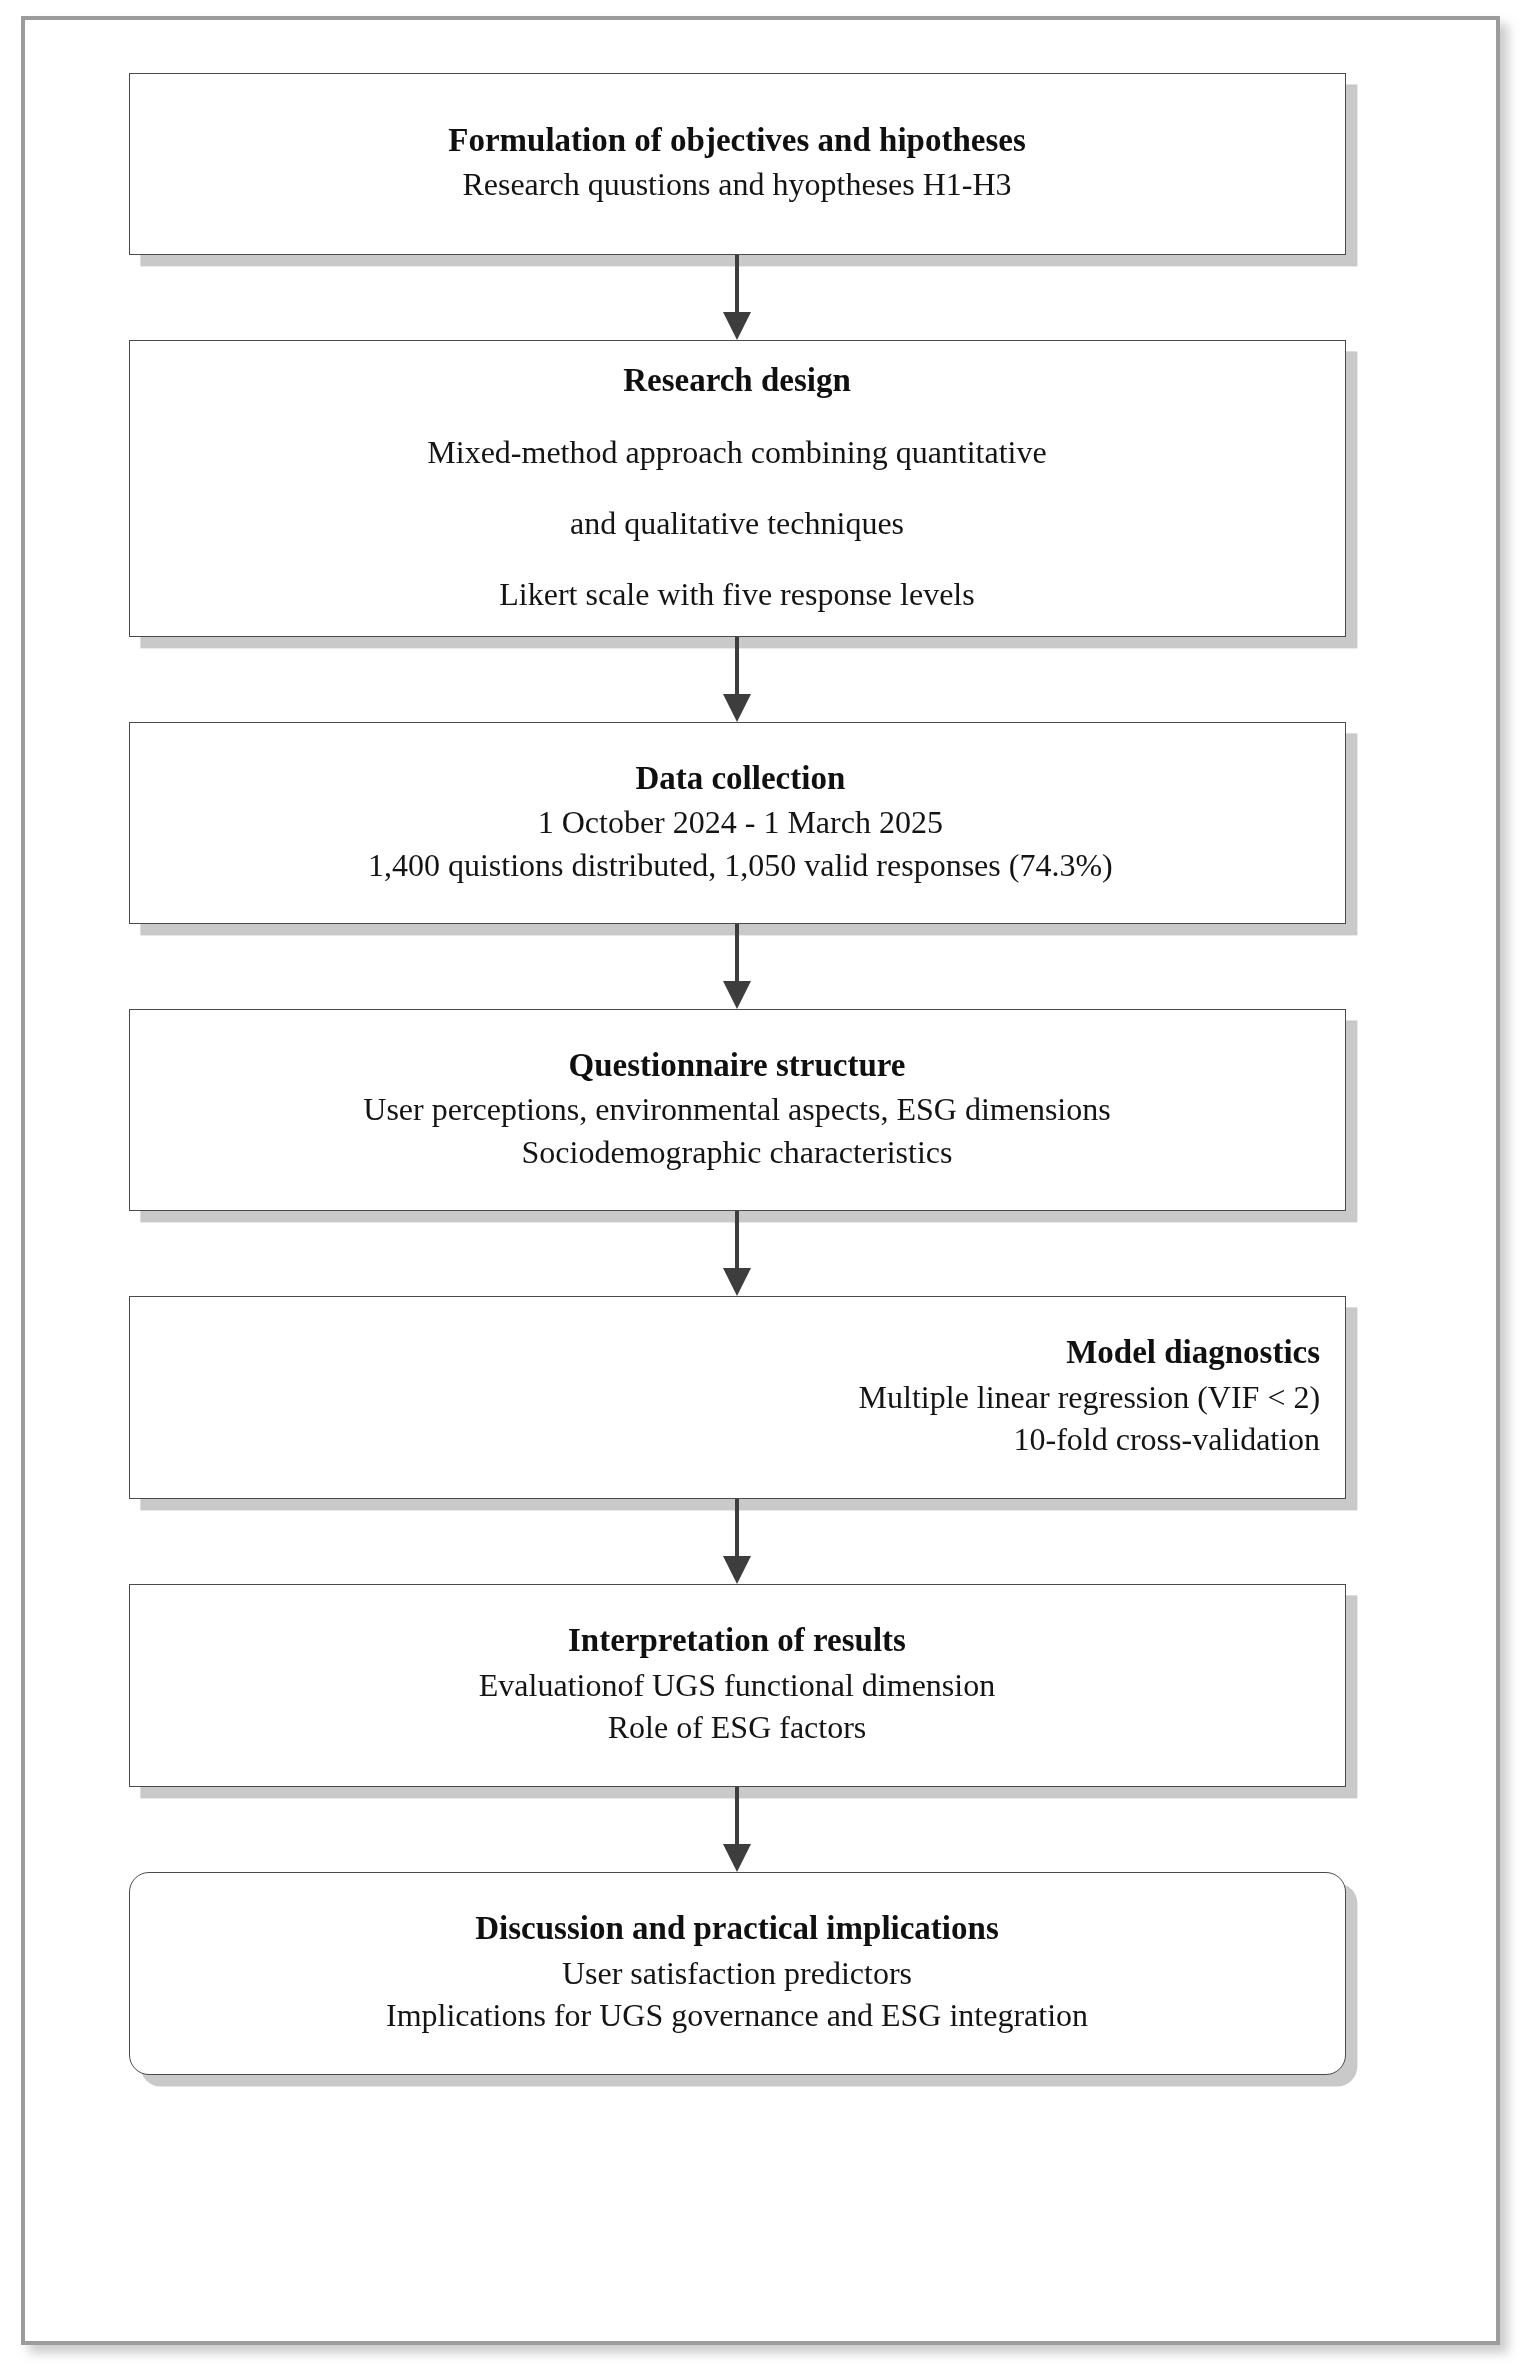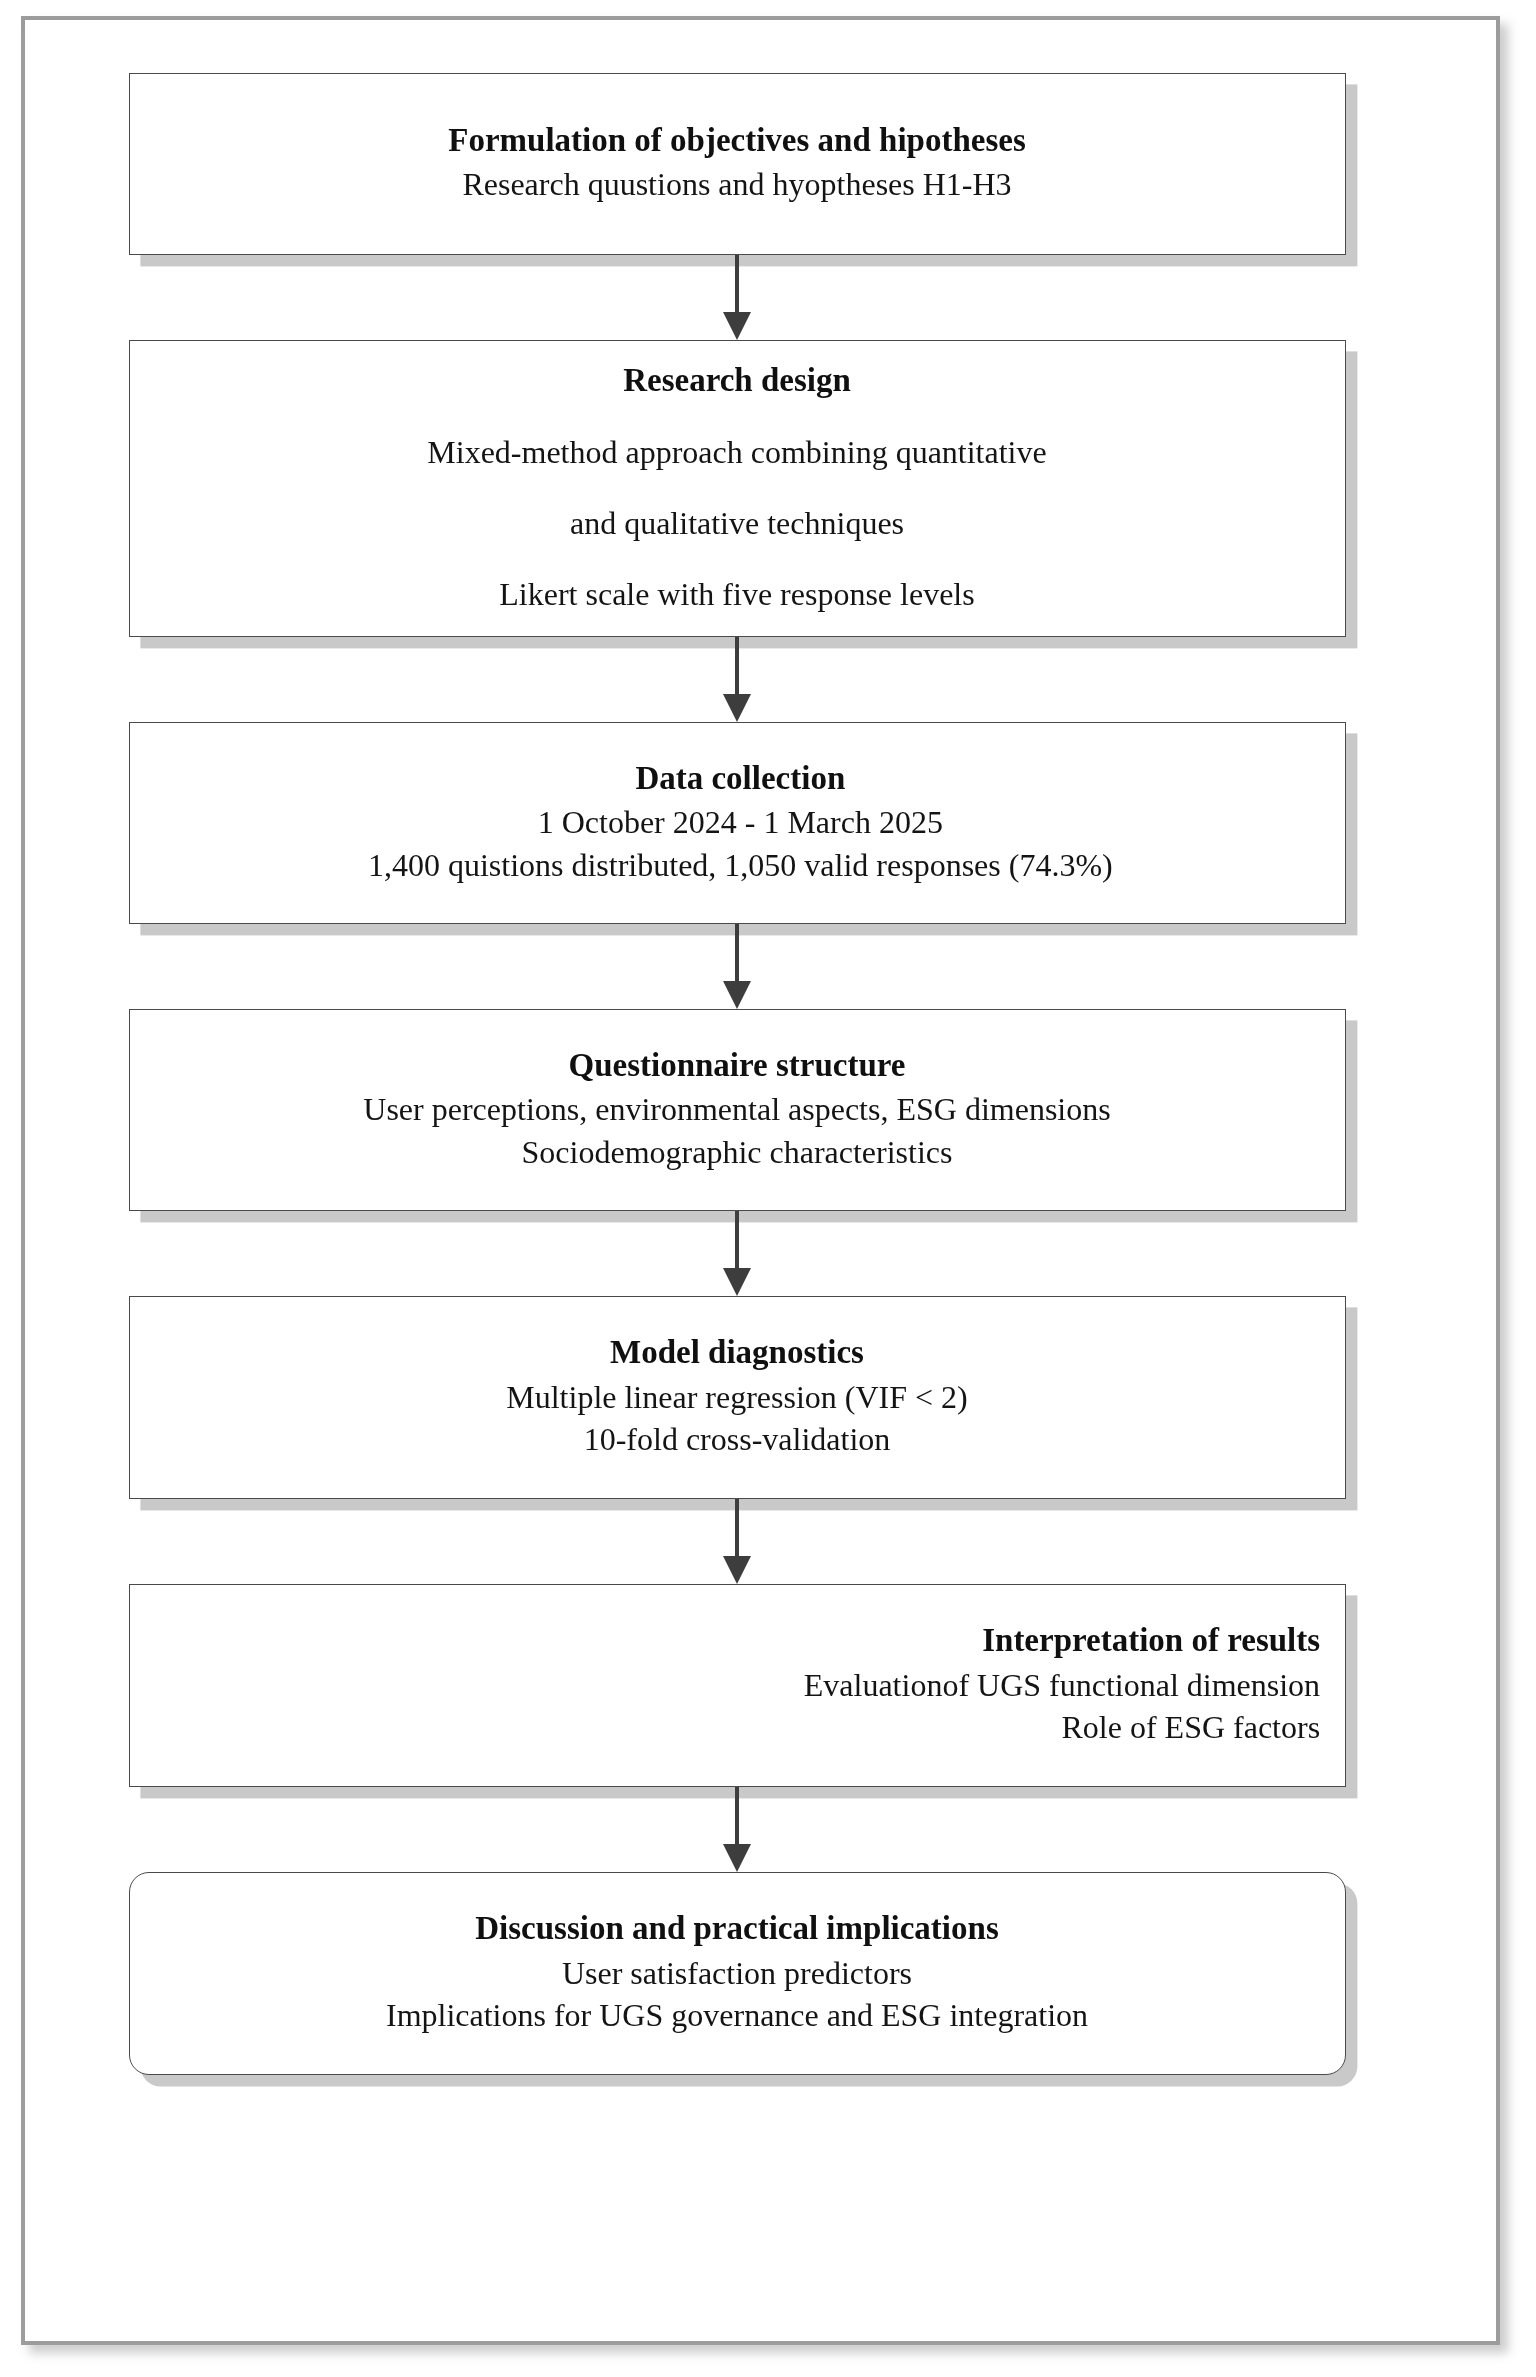--- a/index.html
+++ b/index.html
@@ -98,22 +98,22 @@
     border-right: 14.6px solid transparent;
     border-top: 28px solid #3d3d3d;
     margin-top: -1.6px;
   }
 
   
   .node.n1 { min-height: 182px; }
   .node.n2 { min-height: 241px; gap: 28px; }
   .node.n3 { min-height: 202px; padding-left: 31px; }
   .node.n4 { min-height: 202px; }
-  .node.n5 { min-height: 203px; }
-  .node.n6 { min-height: 203px; align-items: flex-end; }
+  .node.n5 { min-height: 203px; align-items: flex-end; }
+  .node.n6 { min-height: 203px; }
   .node.n7 { min-height: 203px; border-radius: 20px; }
 </style>
 </head>
 <body>
 
 <div id="canvas">
 
   <div class="outer-frame"></div>
 
   <div class="flow">

